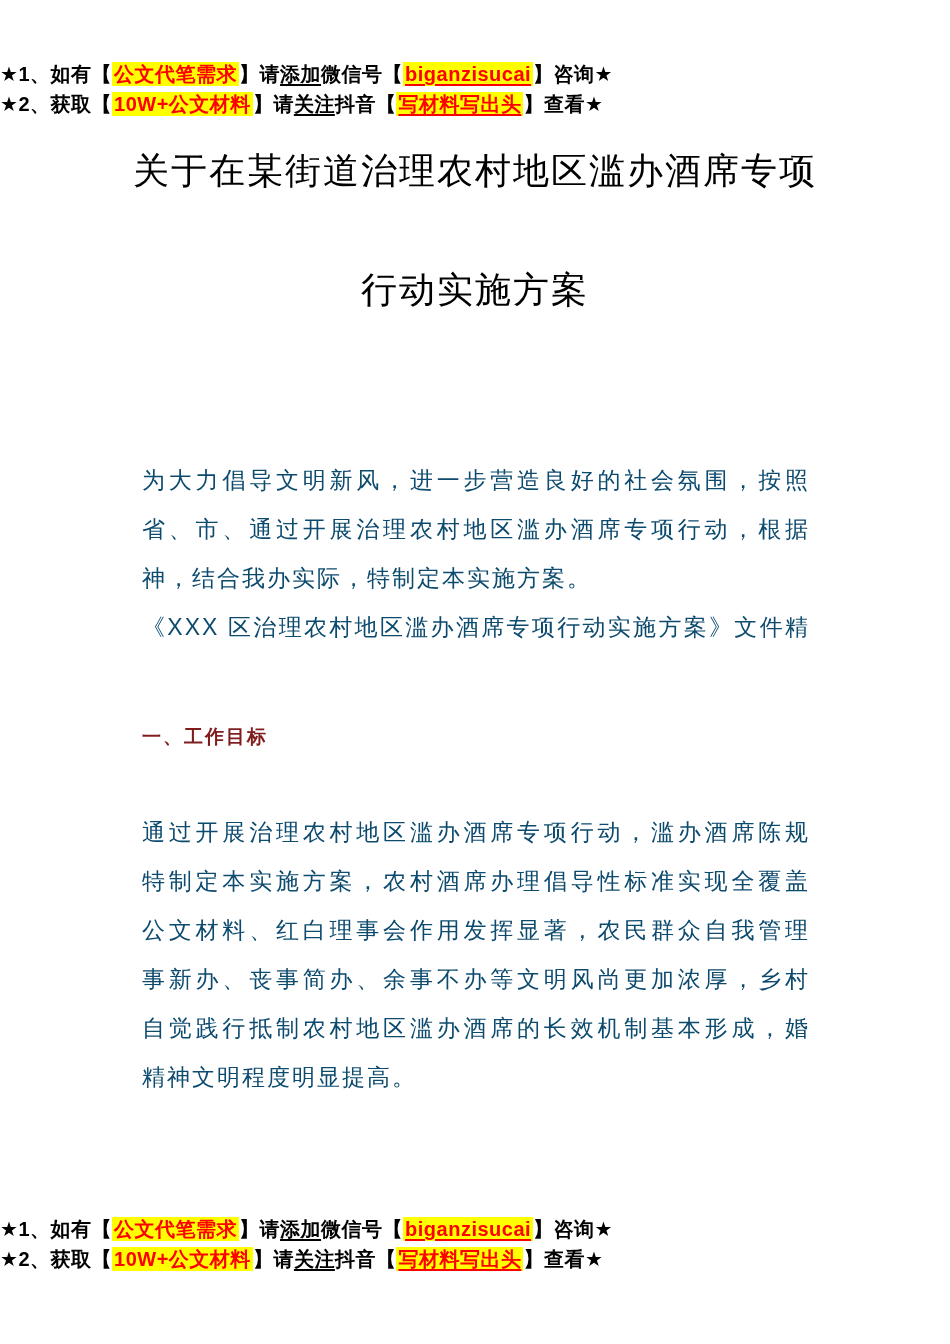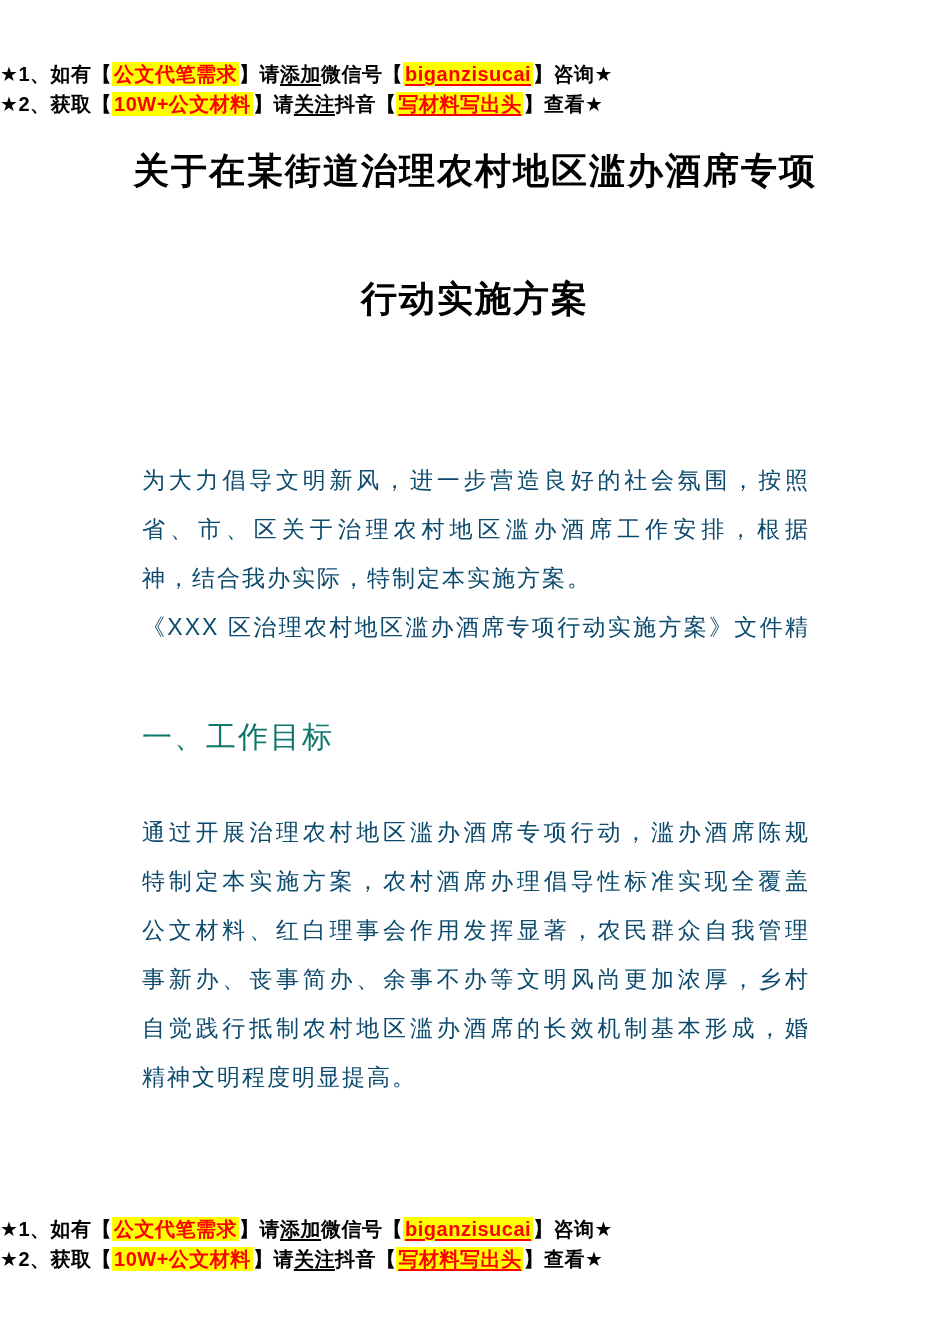--- a/index.html
+++ b/index.html
@@ -39,27 +39,27 @@
     text-decoration-thickness: 2px;
     text-underline-offset: 3px;
   }
   
   .doc-title {
     position: absolute;
     left: 0;
     width: 100%;
     text-align: center;
     font-size: 36px;
-    font-weight: 700;
+    font-weight: 400;
     line-height: 50px;
     letter-spacing: 2px;
     color: #000000;
   }
   .title-1 { top: 146px; }
-  .title-2 { top: 274px; }
+  .title-2 { top: 265px; }
   
   .para {
     position: absolute;
     left: 142px;
     width: 668px;
     font-size: 23px;
     line-height: 49px;
     letter-spacing: 2px;
     color: #0c4a6e;
   }
@@ -69,25 +69,25 @@
     text-align: justify;
     text-align-last: justify;
   }
   .tline.last {
     text-align-last: left;
   }
   .section-heading {
     position: absolute;
     left: 142px;
     top: 712px;
-    font-size: 30px;
-    font-weight: 400;
+    font-size: 19px;
+    font-weight: 700;
     line-height: 49px;
     letter-spacing: 2px;
-    color: #0f766e;
+    color: #7f1d1d;
   }
 </style>
 </head>
 <body>
 
 <div class="page">
 
   <header class="promo promo-top">
     <div class="promo-line">
       <span>★1、如有【</span><span class="hl">公文代笔需求</span><span>】请</span><span class="ul">添加</span><span>微信号【</span><span class="hl ul">biganzisucai</span><span>】咨询★</span>
@@ -95,21 +95,21 @@
     <div class="promo-line">
       <span>★2、获取【</span><span class="hl">10W+公文材料</span><span>】请</span><span class="ul">关注</span><span>抖音【</span><span class="hl ul">写材料写出头</span><span>】查看★</span>
     </div>
   </header>
 
   <h1 class="doc-title title-1">关于在某街道治理农村地区滥办酒席专项</h1>
   <h1 class="doc-title title-2">行动实施方案</h1>
 
   <section class="para para-1">
     <div class="tline">为大力倡导文明新风，进一步营造良好的社会氛围，按照</div>
-    <div class="tline">省、市、区关于治理农村地区滥办酒席工作安排，根据</div>
+    <div class="tline">省、市、通过开展治理农村地区滥办酒席专项行动，根据</div>
     <div class="tline last">神，结合我办实际，特制定本实施方案。</div>
     <div class="tline">《XXX 区治理农村地区滥办酒席专项行动实施方案》文件精</div>
   </section>
 
   <h2 class="section-heading">一、工作目标</h2>
 
   <section class="para para-2">
     <div class="tline">通过开展治理农村地区滥办酒席专项行动，滥办酒席陈规</div>
     <div class="tline">特制定本实施方案，农村酒席办理倡导性标准实现全覆盖</div>
     <div class="tline">公文材料、红白理事会作用发挥显著，农民群众自我管理</div>

